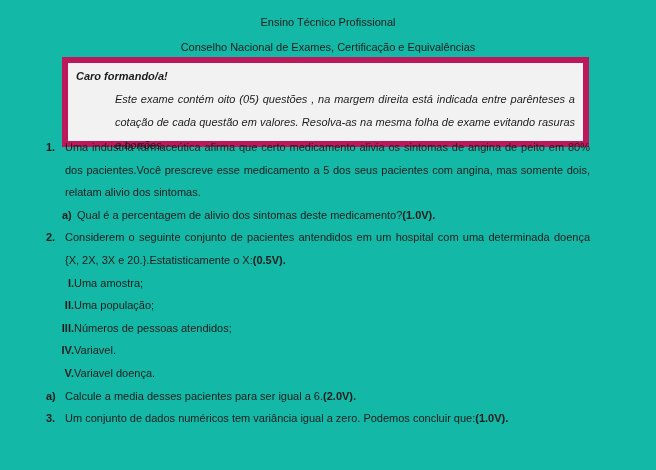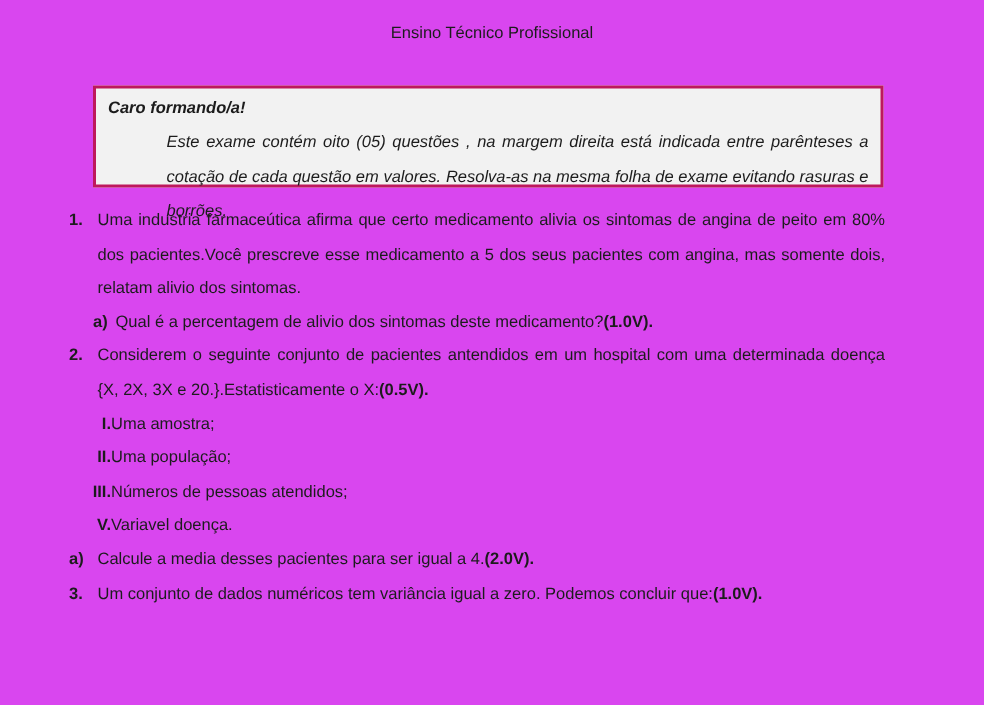--- a/index.html
+++ b/index.html
@@ -1,42 +1,42 @@
 <!DOCTYPE html>
 <html><head>
 <meta charset="utf-8">
 <style>
   html, body { margin: 0; padding: 0; }
   .page {
     position: relative;
     width: 656px;
     height: 470px;
-    background: #d946ef;
+    background: #14b8a6;
     font-family: "Liberation Sans", "DejaVu Sans", sans-serif;
     font-size: 11px;
     color: #1c1c1c;
     overflow: hidden;
   }
   .header {
     position: absolute;
     top: 10px;
     left: 0;
     width: 656px;
     text-align: center;
     line-height: 25px;
   }
   .notice-box {
     position: absolute;
     left: 62px;
     top: 57px;
     width: 527px;
-    height: 68px;
+    height: 90px;
     box-sizing: border-box;
     background: #f2f2f2;
-    border: 2px solid #be185d;
+    border: 6px solid #be185d;
     padding: 2px 8px 0 8px;
     font-style: italic;
     line-height: 23px;
   }
   .notice-title { font-weight: bold; }
   .notice-body { text-align: justify; margin-left: 39px; }
   .body-content {
     position: absolute;
     left: 46px;
     top: 136px;
@@ -75,20 +75,21 @@
   .roman-label { }
   .score { font-weight: bold; }
 </style>
 </head>
 <body>
 
 <div class="page">
 
   <div class="header">
     <div>Ensino Técnico Profissional</div>
+    <div>Conselho Nacional de Exames, Certificação e Equivalências</div>
   </div>
 
   <div class="notice-box">
     <div class="notice-title">Caro formando/a!</div>
     <div class="notice-body">Este exame contém oito (05) questões , na margem direita está indicada entre parênteses a cotação de cada questão em valores. Resolva-as na mesma folha de exame evitando rasuras e borrões.</div>
   </div>
 
   <div class="body-content">
 
     <div class="q-item">
@@ -110,26 +111,30 @@
     </div>
     <div class="roman-row">
       <span class="roman-marker">II.</span>
       <span class="roman-label">Uma população;</span>
     </div>
     <div class="roman-row">
       <span class="roman-marker">III.</span>
       <span class="roman-label">Números de pessoas atendidos;</span>
     </div>
     <div class="roman-row">
+      <span class="roman-marker">IV.</span>
+      <span class="roman-label">Variavel.</span>
+    </div>
+    <div class="roman-row">
       <span class="roman-marker">V.</span>
       <span class="roman-label">Variavel doença.</span>
     </div>
 
     <div class="q-item">
-      <span class="marker">a)</span><span>Calcule a media desses pacientes  para ser igual a 4.</span><span class="score">(2.0V).</span>
+      <span class="marker">a)</span><span>Calcule a media desses pacientes  para ser igual a 6.</span><span class="score">(2.0V).</span>
     </div>
 
     <div class="q-item">
       <span class="marker">3.</span><span>Um conjunto de dados numéricos tem variância igual a zero. Podemos concluir que:</span><span class="score">(1.0V).</span>
     </div>
 
   </div>
 </div>
 
 </body></html>

